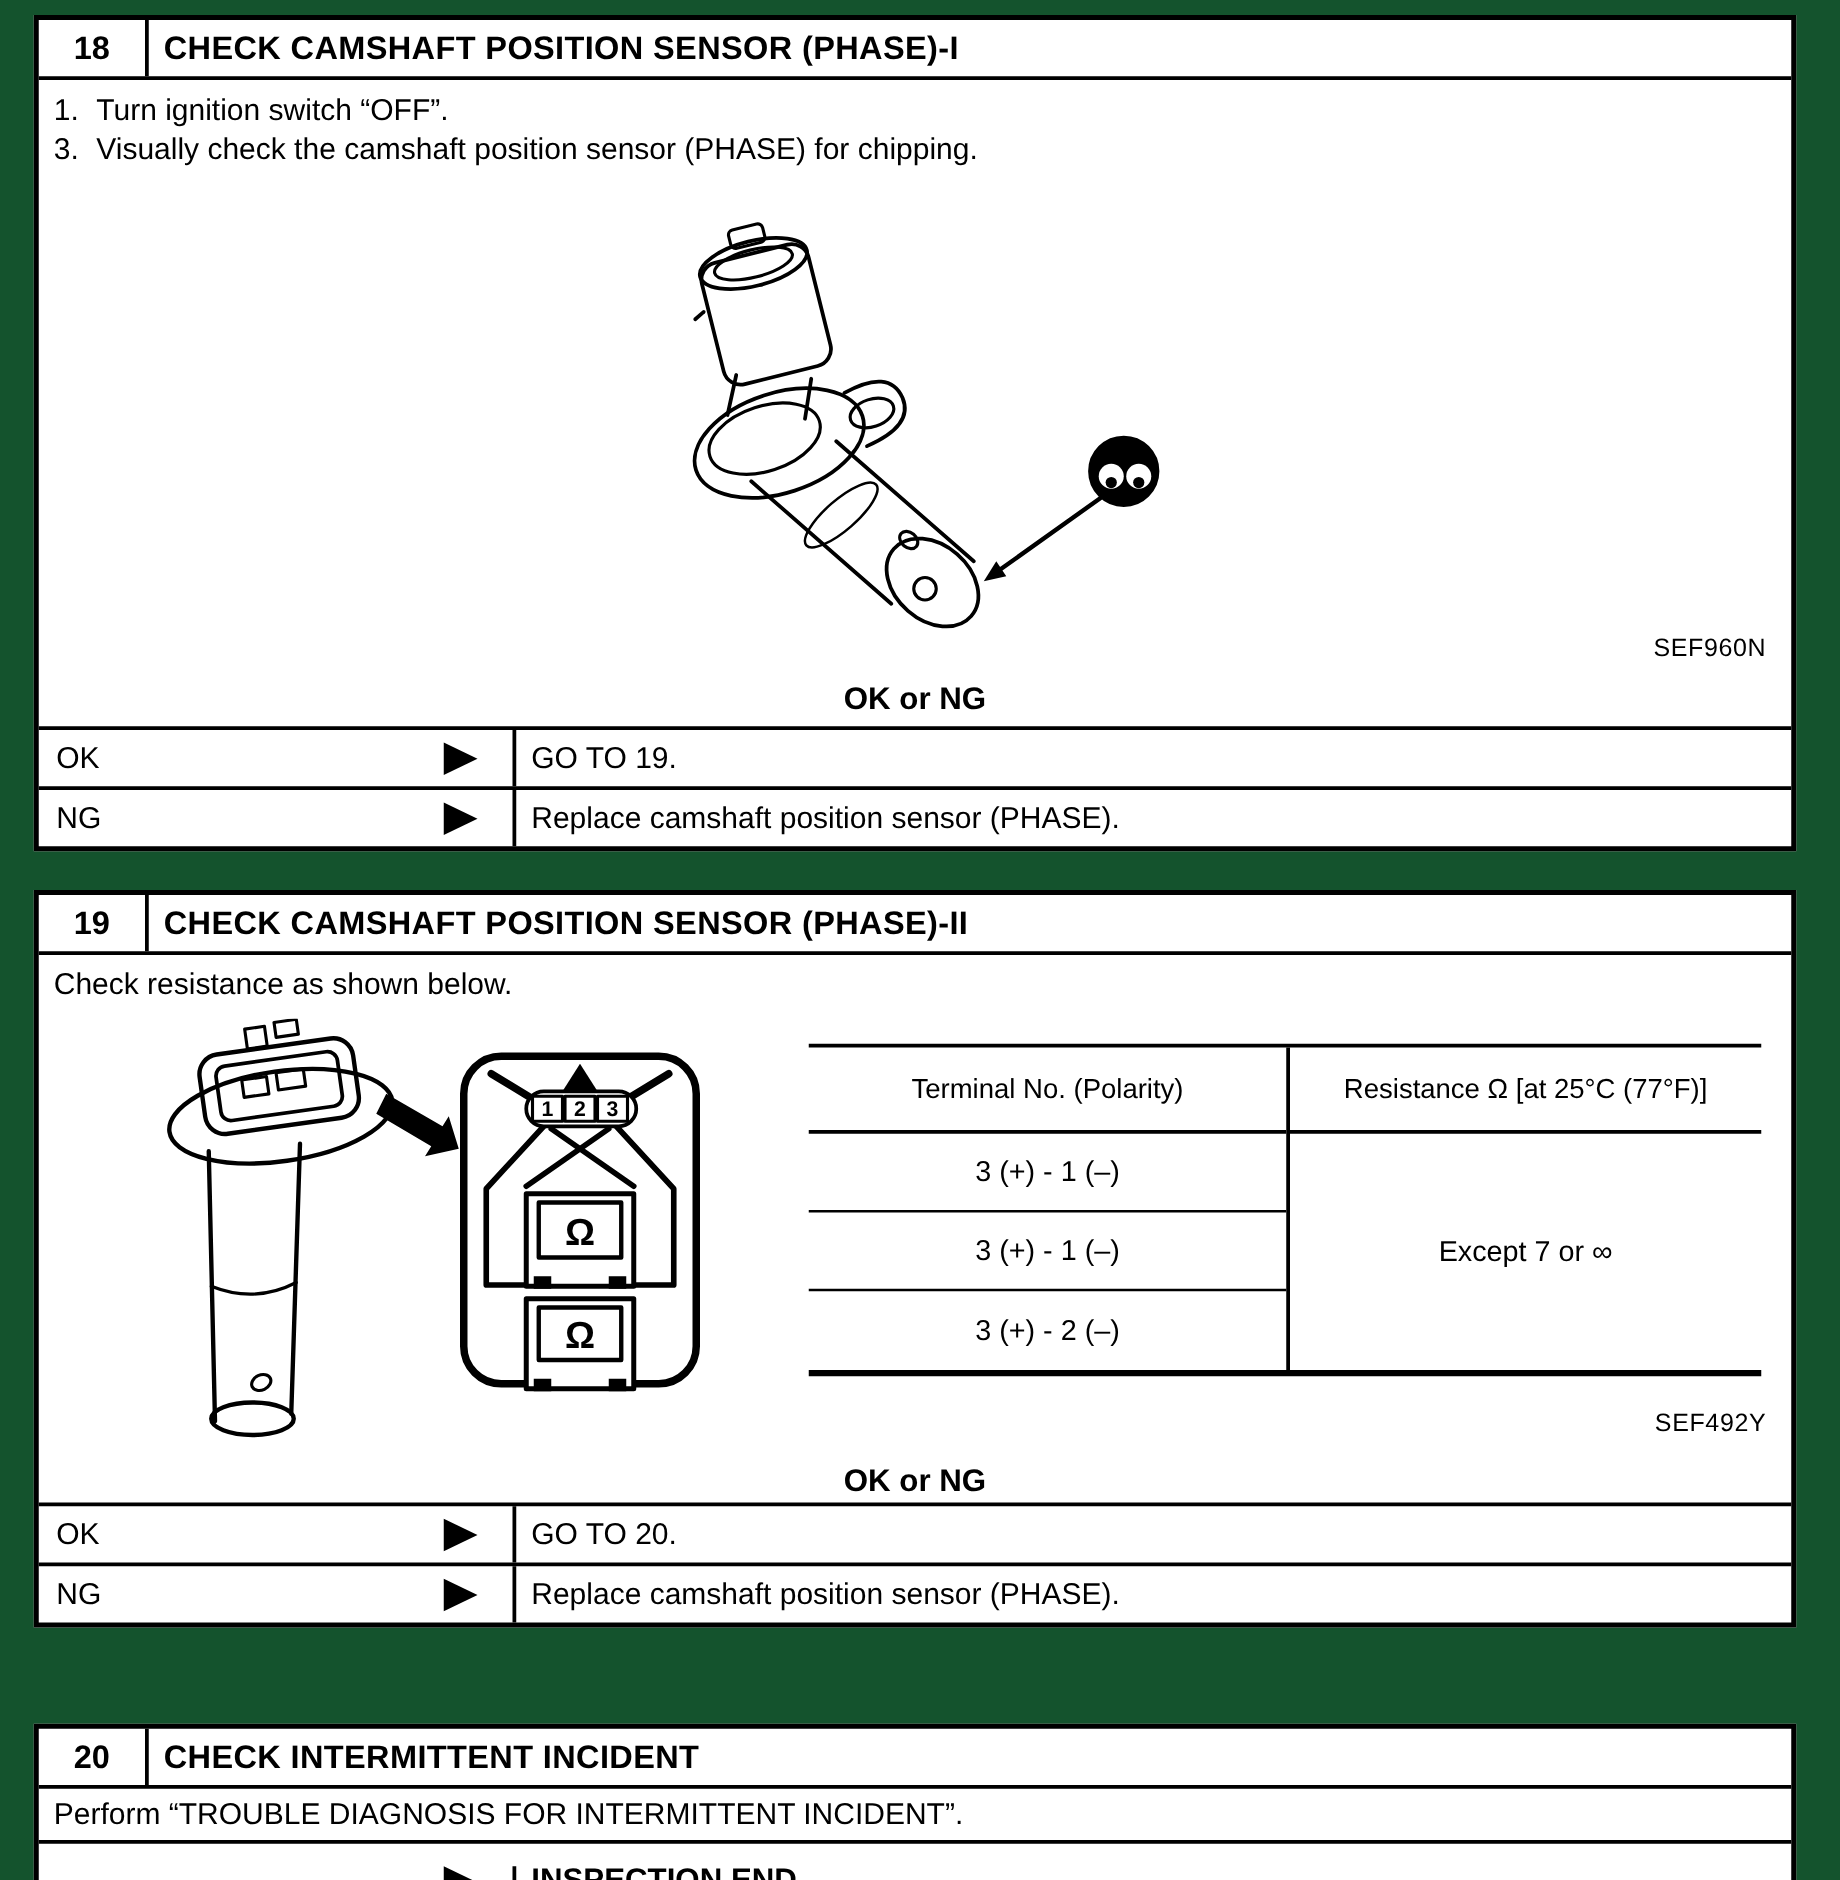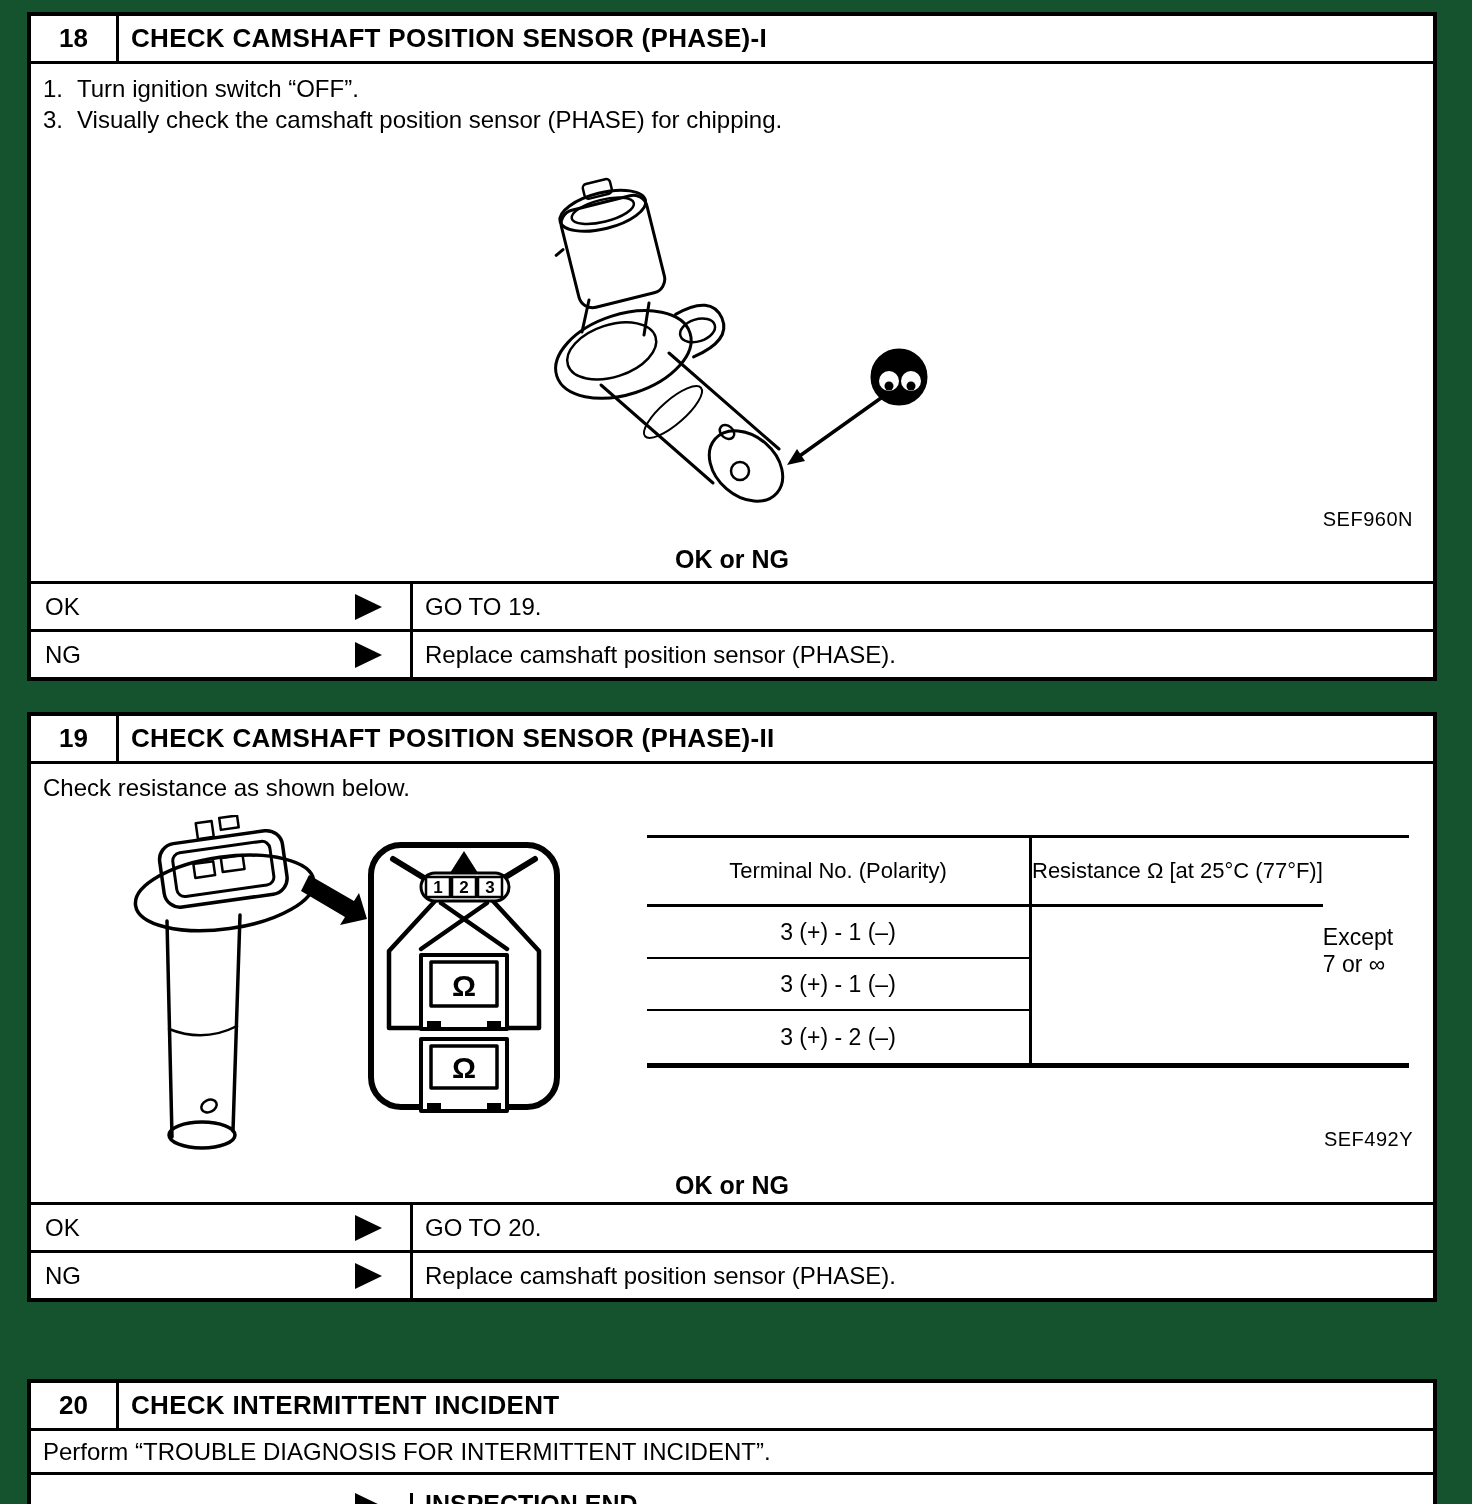--- a/index.html
+++ b/index.html
@@ -23,24 +23,24 @@
   .label-cell{width:382px;border-right:3px solid #000;display:flex;align-items:center;
               padding-left:14px;box-sizing:border-box;}
   .tri{margin-left:auto;margin-right:28px;width:0;height:0;
        border-left:27px solid #000;border-top:13px solid transparent;border-bottom:13px solid transparent;}
   .action-cell{flex:1;display:flex;align-items:center;padding-left:12px;white-space:nowrap;}
   .action-bold{font-weight:bold;font-size:25px;}
   
   .t19{position:absolute;left:616px;top:119px;width:762px;border-top:3px solid #000;
        border-bottom:5px solid #000;display:flex;box-sizing:border-box;}
   .t19-left{width:385px;border-right:3px solid #000;box-sizing:border-box;display:flex;flex-direction:column;}
-  .t19-right{flex:1;display:flex;flex-direction:row;}
+  .t19-right{flex:1;display:flex;flex-direction:column;}
   .t19 .hcell{height:69px;border-bottom:3px solid #000;display:flex;align-items:center;
               justify-content:center;font-size:22px;box-sizing:border-box;}
-  .t19 .rcell{height:52px;display:flex;align-items:center;justify-content:center;font-size:23px;box-sizing:border-box;}
+  .t19 .rcell{height:63px;display:flex;align-items:center;justify-content:center;font-size:23px;box-sizing:border-box;}
   .t19 .rline{border-bottom:2px solid #000;}
   .t19 .vcell{flex:1;display:flex;align-items:center;justify-content:center;font-size:23px;}
   
   .perform-row{height:41px;border-bottom:3px solid #000;display:flex;align-items:center;
                padding-left:12px;font-size:24px;white-space:nowrap;}
   .s20-result{display:flex;height:44px;align-items:flex-end;font-size:24px;}
   svg{stroke-linecap:round;stroke-linejoin:round;}
 </style>
 </head>
 <body>

